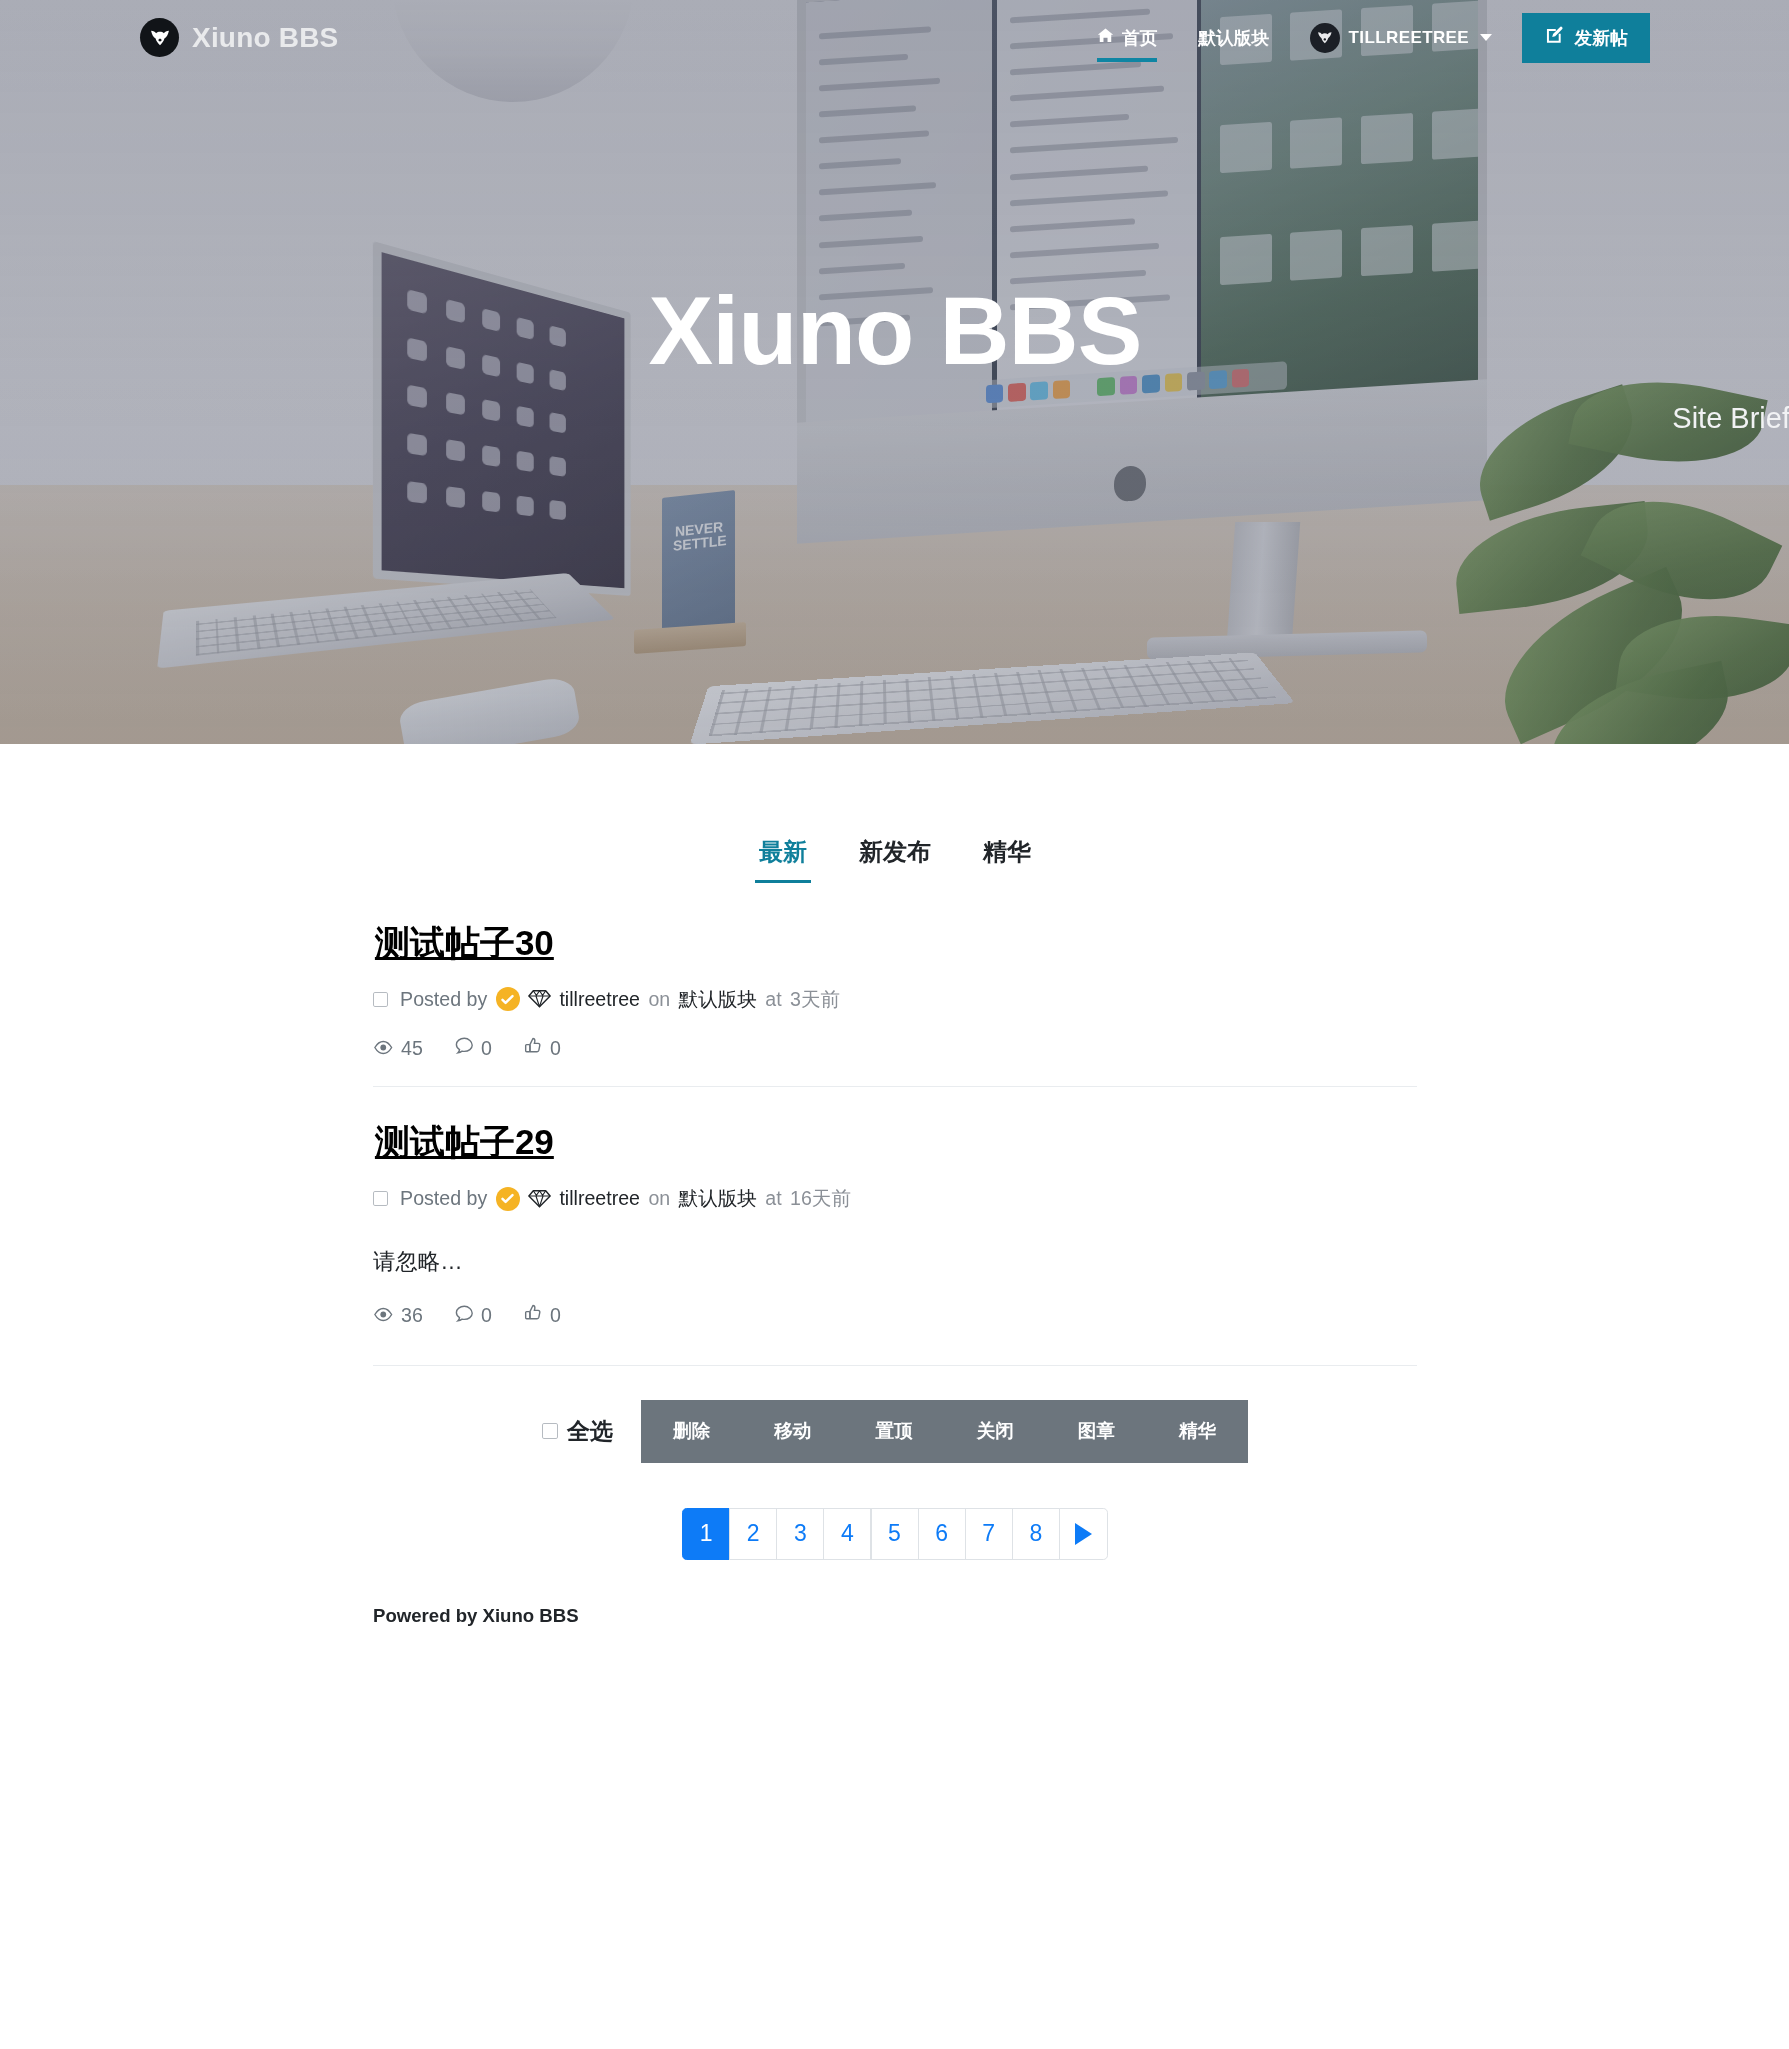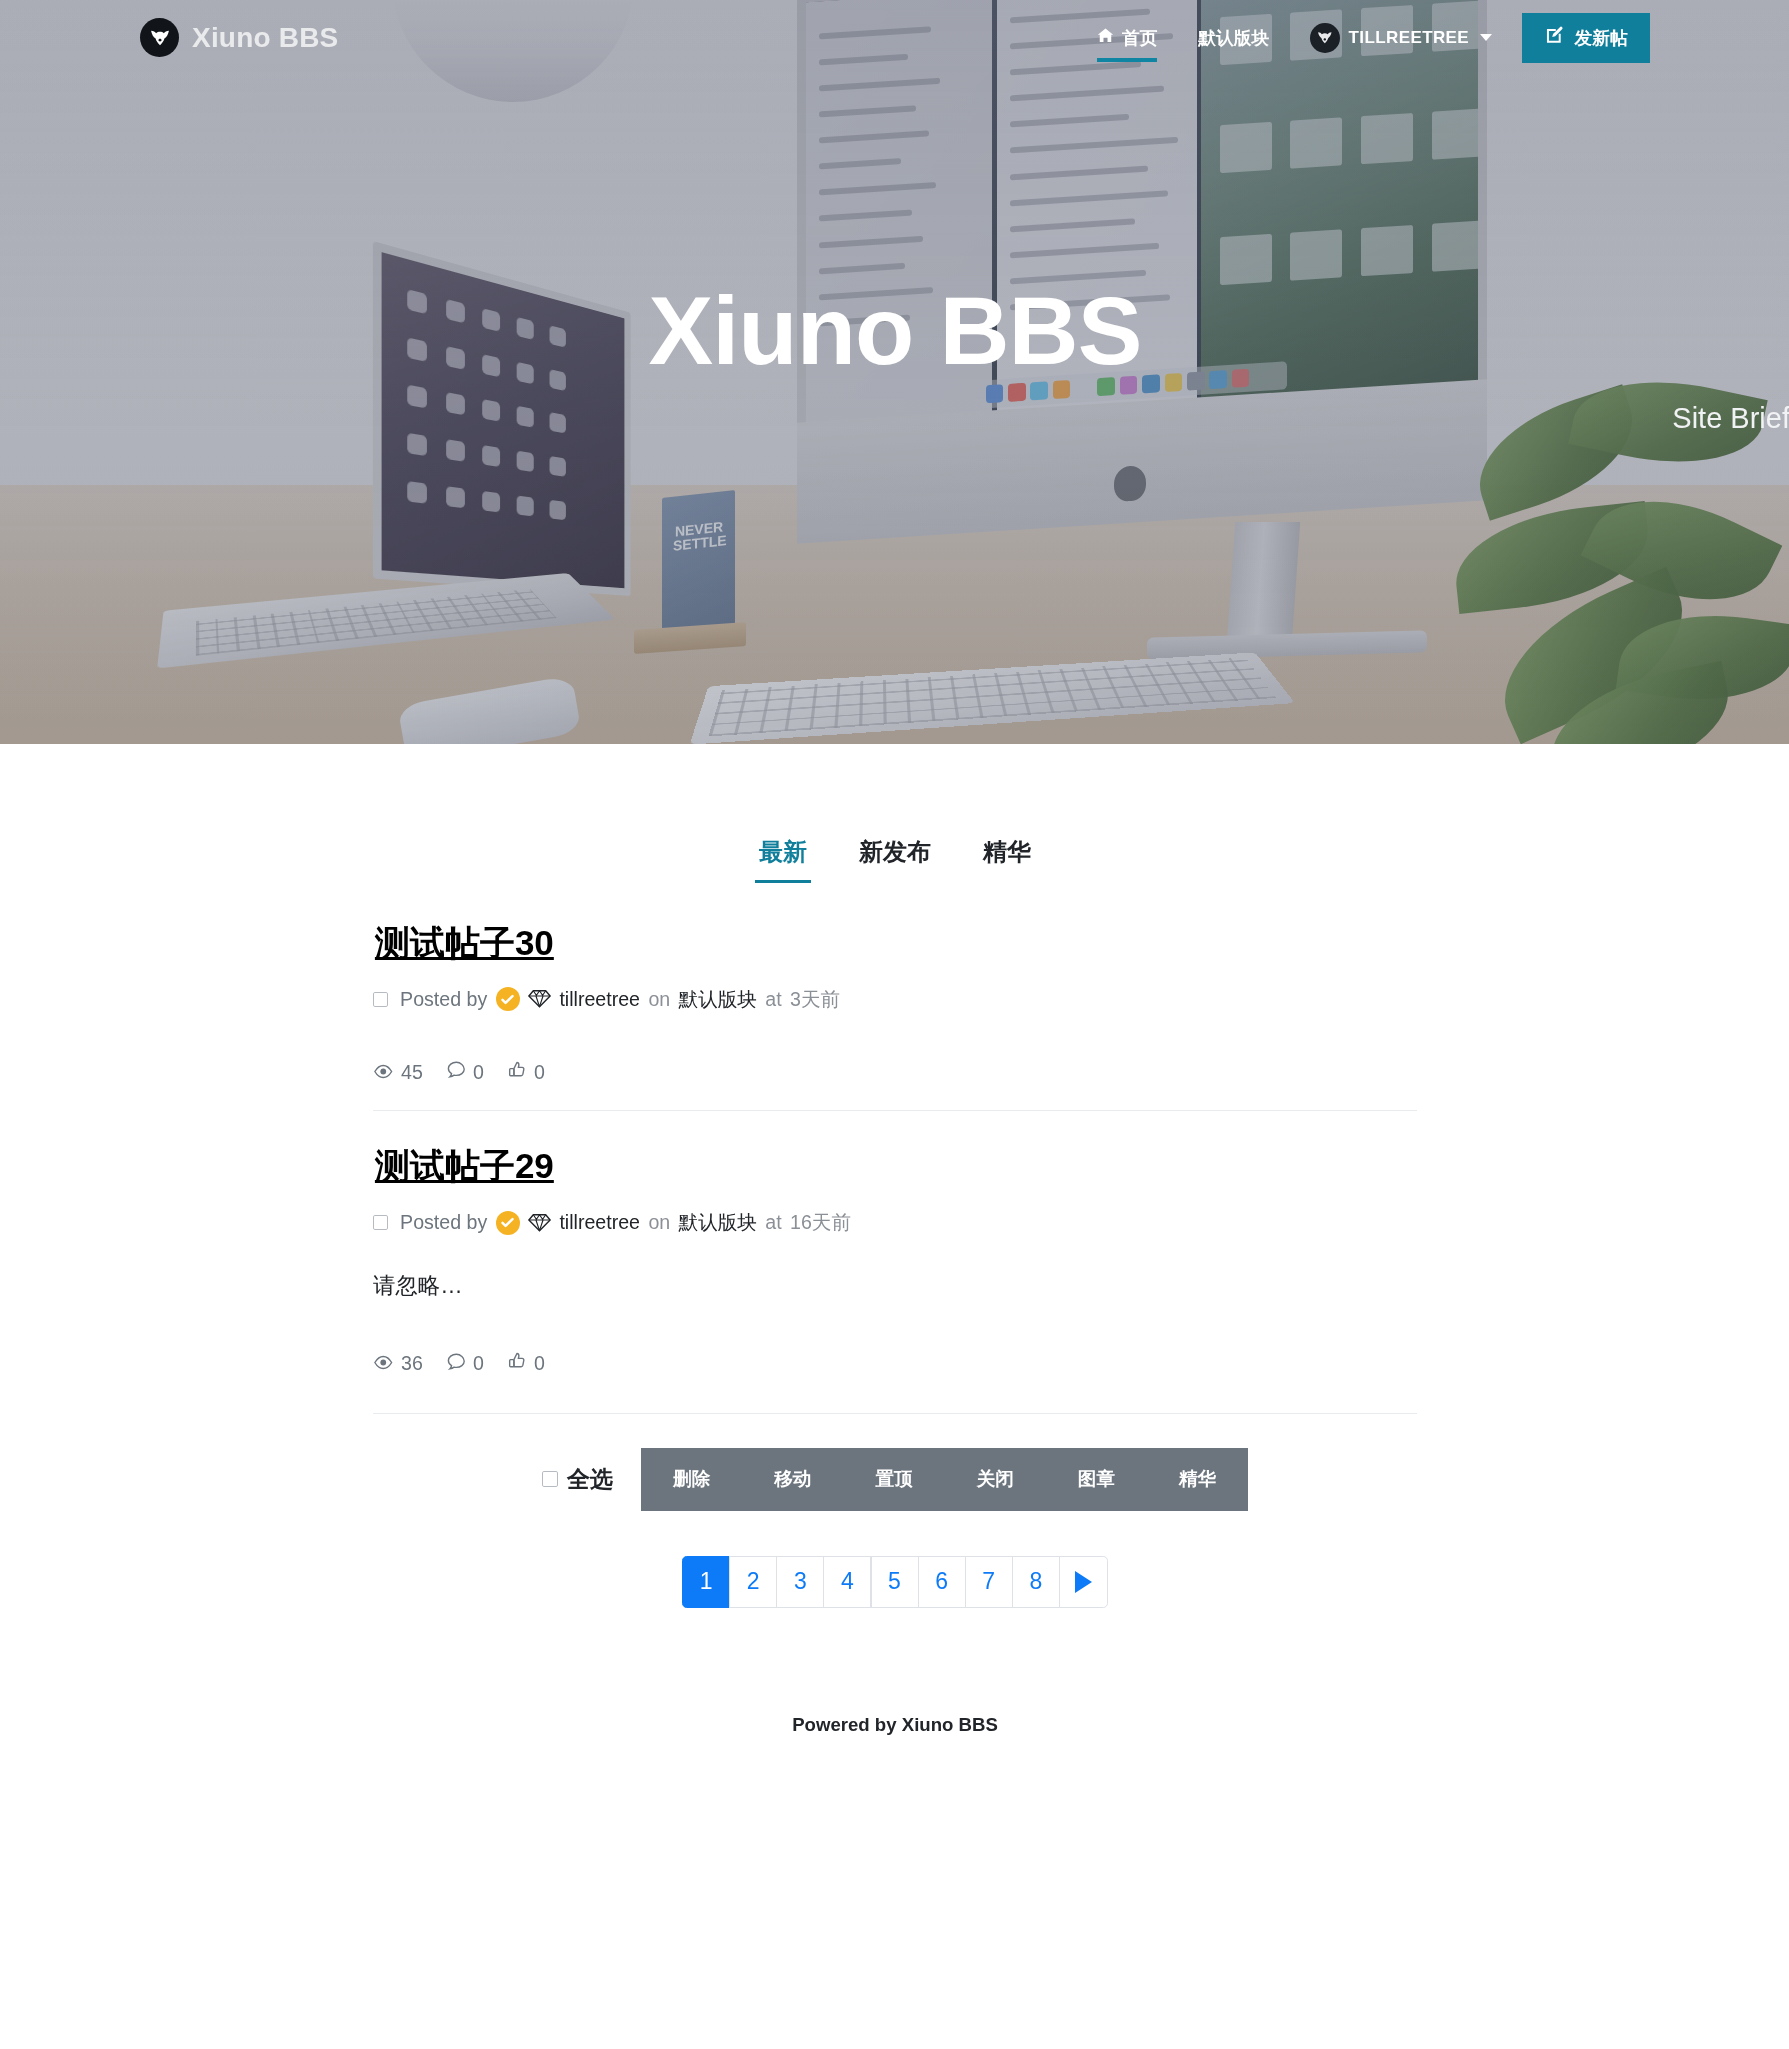--- a/index.html
+++ b/index.html
@@ -281,22 +281,22 @@
   .post-meta a.author { color: #212529; text-decoration: none; }
   .post-meta a.forum { color: #212529; text-decoration: none; }
   .post-meta .at { color: #8b9097; }
   .post-meta .time { color: #8b9097; }
 
   .post-excerpt {
     margin-top: 32px; font-size: 22.4px; color: #212529; line-height: 1.6;
   }
 
   .post-stats {
-    display: flex; align-items: center; gap: 24px;
-    margin-top: 48px; font-size: 19.6px; color: #6c757d;
+    display: flex; align-items: center; gap: 32px;
+    margin-top: 24px; font-size: 19.6px; color: #6c757d;
   }
   .stat { display: inline-flex; align-items: center; gap: 7.5px; }
 
   
   .actionbar {
     display: flex; align-items: center; justify-content: center;
     margin-top: 11px; border-top: 0.9px solid #e9ecef; padding-top: 34px;
   }
   .selectall {
     display: flex; align-items: center; gap: 9.3px;
@@ -329,21 +329,21 @@
   .page-item.active {
     background: #0d7bf7; border-color: #0d7bf7; color: #ffffff;
   }
   .page-next-arrow {
     width: 0; height: 0;
     border-top: 11.2px solid transparent; border-bottom: 11.2px solid transparent;
     border-left: 17.7px solid #0d7bf7;
   }
 
   
-  .footer { text-align: center; margin-top: 106px; padding-bottom: 37px; }
+  .footer { text-align: left; margin-top: 45px; padding-bottom: 37px; }
   .footer-powered { font-size: 18.6px; font-weight: 700; color: #212529; }
   .footer-time { font-size: 17.7px; font-style: italic; color: #6c757d; margin-top: 17px; }
 
   .icon { display: inline-block; vertical-align: middle; }
 </style>
 </head>
 <body>
 
 <div class="hero">
 

